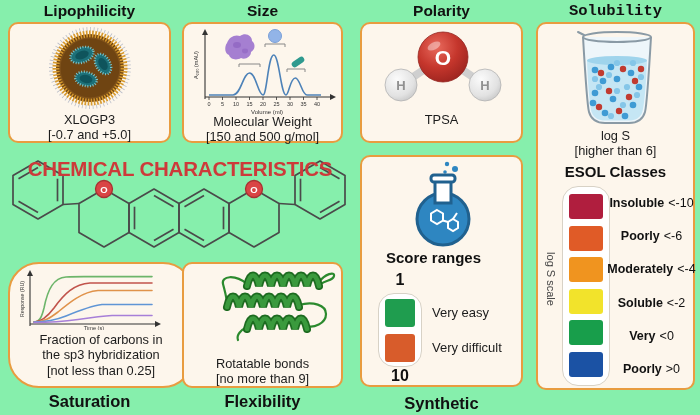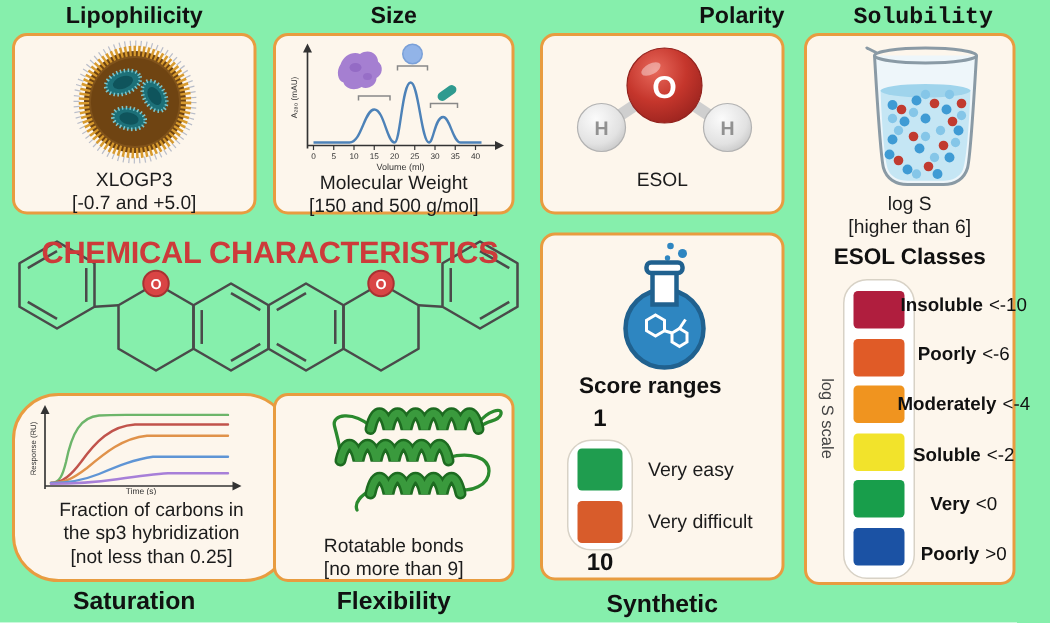--- a/index.html
+++ b/index.html
@@ -30,21 +30,21 @@
   .sa-label{position:absolute;left:70px;height:30px;display:flex;align-items:center;font-size:13px;color:#1c1c1c;}
   svg{display:block;}
 </style>
 </head>
 <body>
 
 <div class="canvas">
 
   <div class="sec-title" style="left:8px;width:163px;">Lipophilicity</div>
   <div class="sec-title" style="left:182px;width:161px;">Size</div>
-  <div class="sec-title" style="left:360px;width:163px;text-align:right;">Polarity</div>
+  <div class="sec-title" style="left:360px;width:163px;">Polarity</div>
   <div class="sec-title" style="left:536px;width:159px;font-family:Liberation Mono, monospace;">Solubility</div>
 
   <div class="panel" style="left:8px;top:22px;width:163px;height:121px;">
     <svg class="abs" style="left:38px;top:2px;" width="84" height="84" viewBox="0 0 84 84">
       <circle cx="42" cy="42" r="39" fill="none" stroke="#b9bdc9" stroke-width="4" stroke-dasharray="0.8,2.8"></circle>
       <circle cx="42" cy="42" r="34" fill="#6f4412" stroke="#d79a2e" stroke-width="7" stroke-dasharray="1.6,1.4"></circle>
       <circle cx="42" cy="42" r="30" fill="none" stroke="#8a5c22" stroke-width="1.2" opacity="0.6"></circle>
       <g fill="#1d7078" stroke="#7cc7cd" stroke-width="2.4" stroke-dasharray="1,1.6">
         <ellipse cx="34" cy="29" rx="12" ry="7.5" transform="rotate(-20 34 29)"></ellipse>
         <ellipse cx="55" cy="38" rx="11" ry="7" transform="rotate(60 55 38)"></ellipse>
@@ -133,25 +133,25 @@
       <line x1="75" y1="33" x2="117" y2="61" stroke="#cfcfcf" stroke-width="8"></line>
       <circle cx="75" cy="33" r="25" fill="url(#gO)" stroke="#93231e" stroke-width="0.8"></circle>
       <ellipse cx="66" cy="22" rx="7" ry="3.6" fill="#ffffff" opacity="0.4" transform="rotate(-28 66 22)"></ellipse>
       <text x="75" y="41" font-size="21" font-weight="bold" fill="#fff" text-anchor="middle">O</text>
       <circle cx="33" cy="61" r="16" fill="url(#gH)" stroke="#b2b2b2" stroke-width="0.8"></circle>
       <circle cx="117" cy="61" r="16" fill="url(#gH)" stroke="#b2b2b2" stroke-width="0.8"></circle>
       <text x="33" y="66" font-size="13" font-weight="bold" fill="#919191" text-anchor="middle">H</text>
       <text x="117" y="66" font-size="13" font-weight="bold" fill="#919191" text-anchor="middle">H</text>
     </svg>
     <div class="caption" style="top:88px;">
-      <span>ESOL</span>
-    </div>
-  </div>
-
-  <div class="panel" style="left:536px;top:22px;width:141px;height:368px;">
+      <span>TPSA</span>
+    </div>
+  </div>
+
+  <div class="panel" style="left:536px;top:22px;width:159px;height:368px;">
     <svg class="abs" style="left:27px;top:5px;" width="104" height="98" viewBox="0 0 104 98">
       <path d="M18,8 C18,8 22,76 24,83 C26,90 32,94 40,94 L64,94 C72,94 78,90 80,83 C82,76 86,8 86,8" fill="#eef6fa" stroke="#8a9aa5" stroke-width="2"></path>
       <path d="M22,31 C23,58 25,79 27,84 C29,89 34,91.5 40,91.5 L64,91.5 C70,91.5 75,89 77,84 C79,79 81,58 82,31 C70,36 34,36 22,31 z" fill="#c5e6f4"></path>
       <ellipse cx="52" cy="31.5" rx="30" ry="4.5" fill="#9fd4ec"></ellipse>
       <g>
         <g fill="#3f9bd4">
           <circle cx="30" cy="41" r="3.3"></circle>
             <circle cx="46" cy="38" r="3.3"></circle>
             <circle cx="66" cy="44" r="3.3"></circle>
           <circle cx="38" cy="52" r="3.3"></circle>

